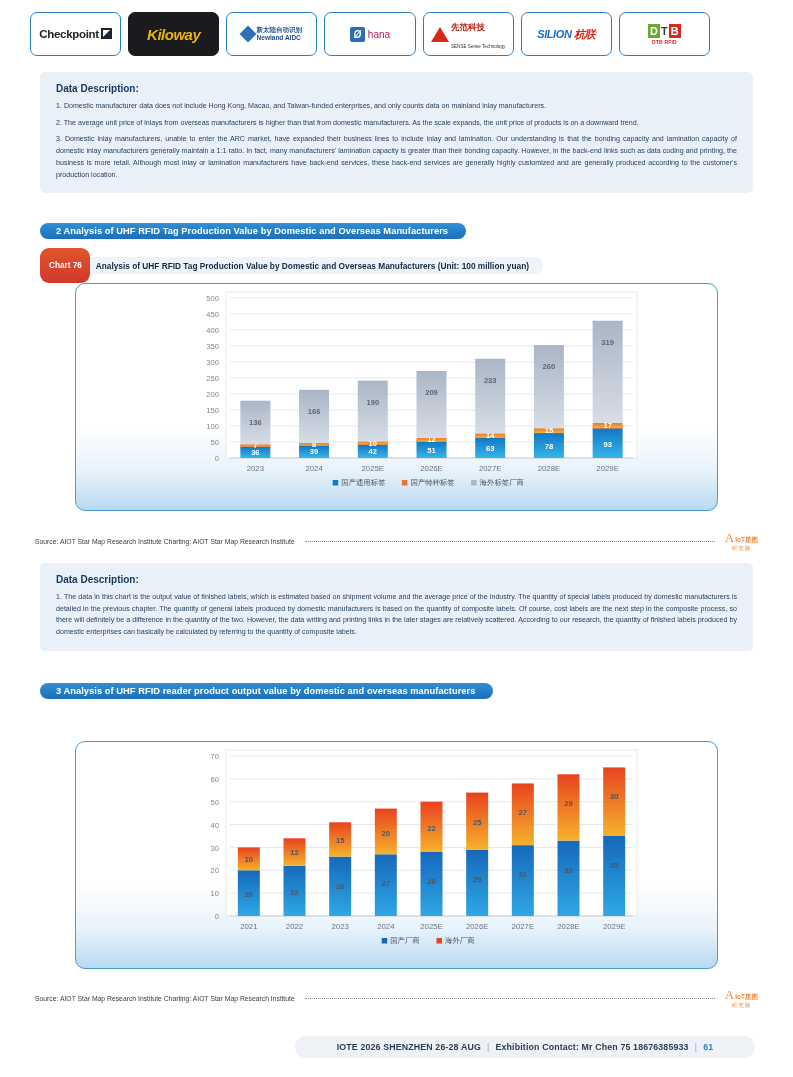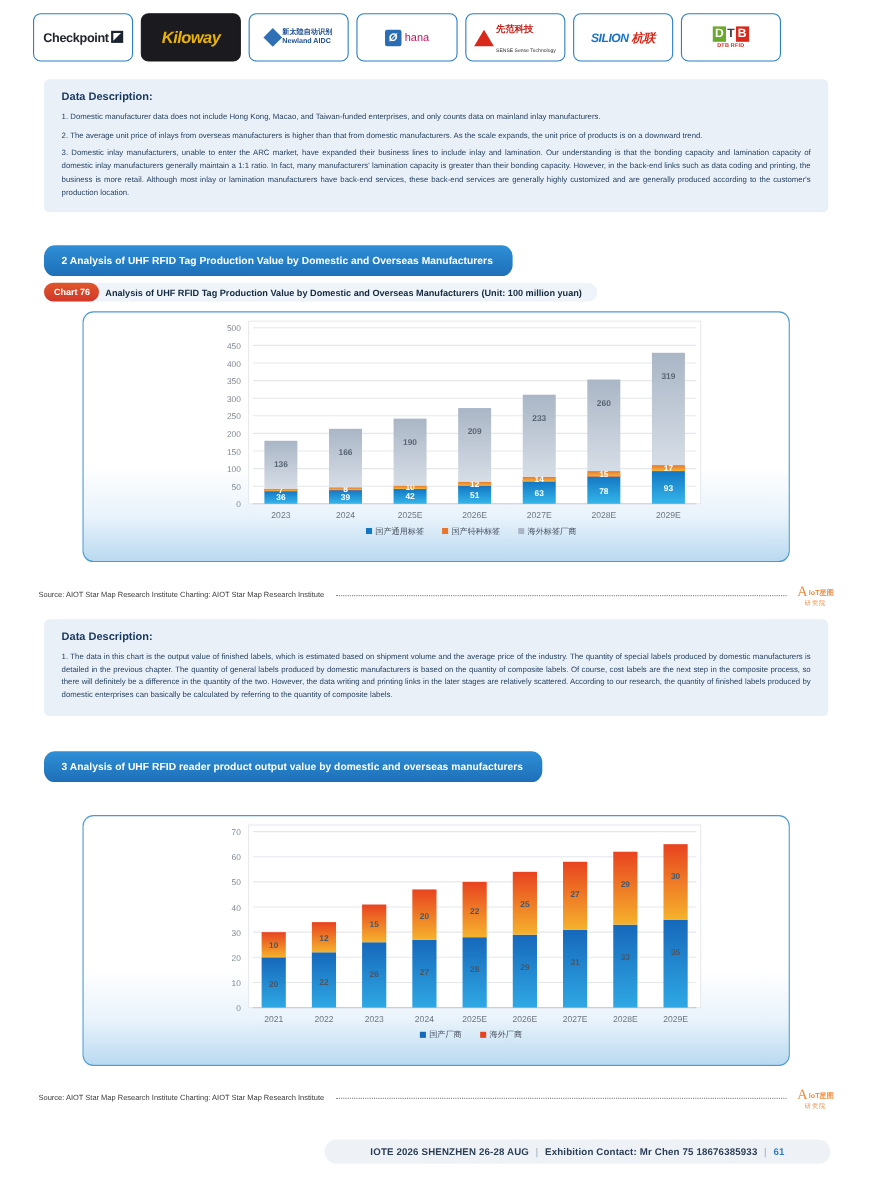--- a/index.html
+++ b/index.html
@@ -65,21 +65,21 @@
     background: #e9f0f8;
     border-radius: 5px;
     padding: 11px 16px 12px 16px;
   }
   .desc-title { font-size: 10px; font-weight: 700; color: #17375e; margin-bottom: 7px; }
   .desc-p { font-size: 7.1px; line-height: 1.65; color: #1f3b5c; margin-bottom: 5px; text-align: justify; }
   .desc-p:last-child { margin-bottom: 0; }
 
   
   .sec-header {
-    position: absolute; left: 40px; height: 28px;
+    position: absolute; left: 40px; height: 16px;
     background: linear-gradient(180deg, #2f8fd6 0%, #1d6fb8 100%);
     border-radius: 10px;
     display: flex; align-items: center;
     padding: 0 18px 0 16px;
     color: #ffffff; font-size: 9.3px; font-weight: 700;
     letter-spacing: .05px;
     white-space: nowrap;
   }
 
   
@@ -87,21 +87,21 @@
     position: absolute; left: 40px; height: 17px;
     background: #eef4fa;
     border-radius: 9px;
     display: flex; align-items: center;
     white-space: nowrap;
   }
   .chart-badge {
     background: linear-gradient(180deg, #e0572a 0%, #d2372a 100%);
     color: #fff; font-size: 8.2px; font-weight: 700;
     border-radius: 9px; padding: 3px 8px 3px 9px;
-    height: 17px; display: flex; align-items: center;
+    height: 35px; display: flex; align-items: center;
   }
   .chart-title-text {
     font-size: 8.3px; font-weight: 700; color: #14293f;
     padding: 0 14px 0 6px;
   }
 
   
   .chart-box {
     position: absolute; left: 75px;
     width: 643px;

